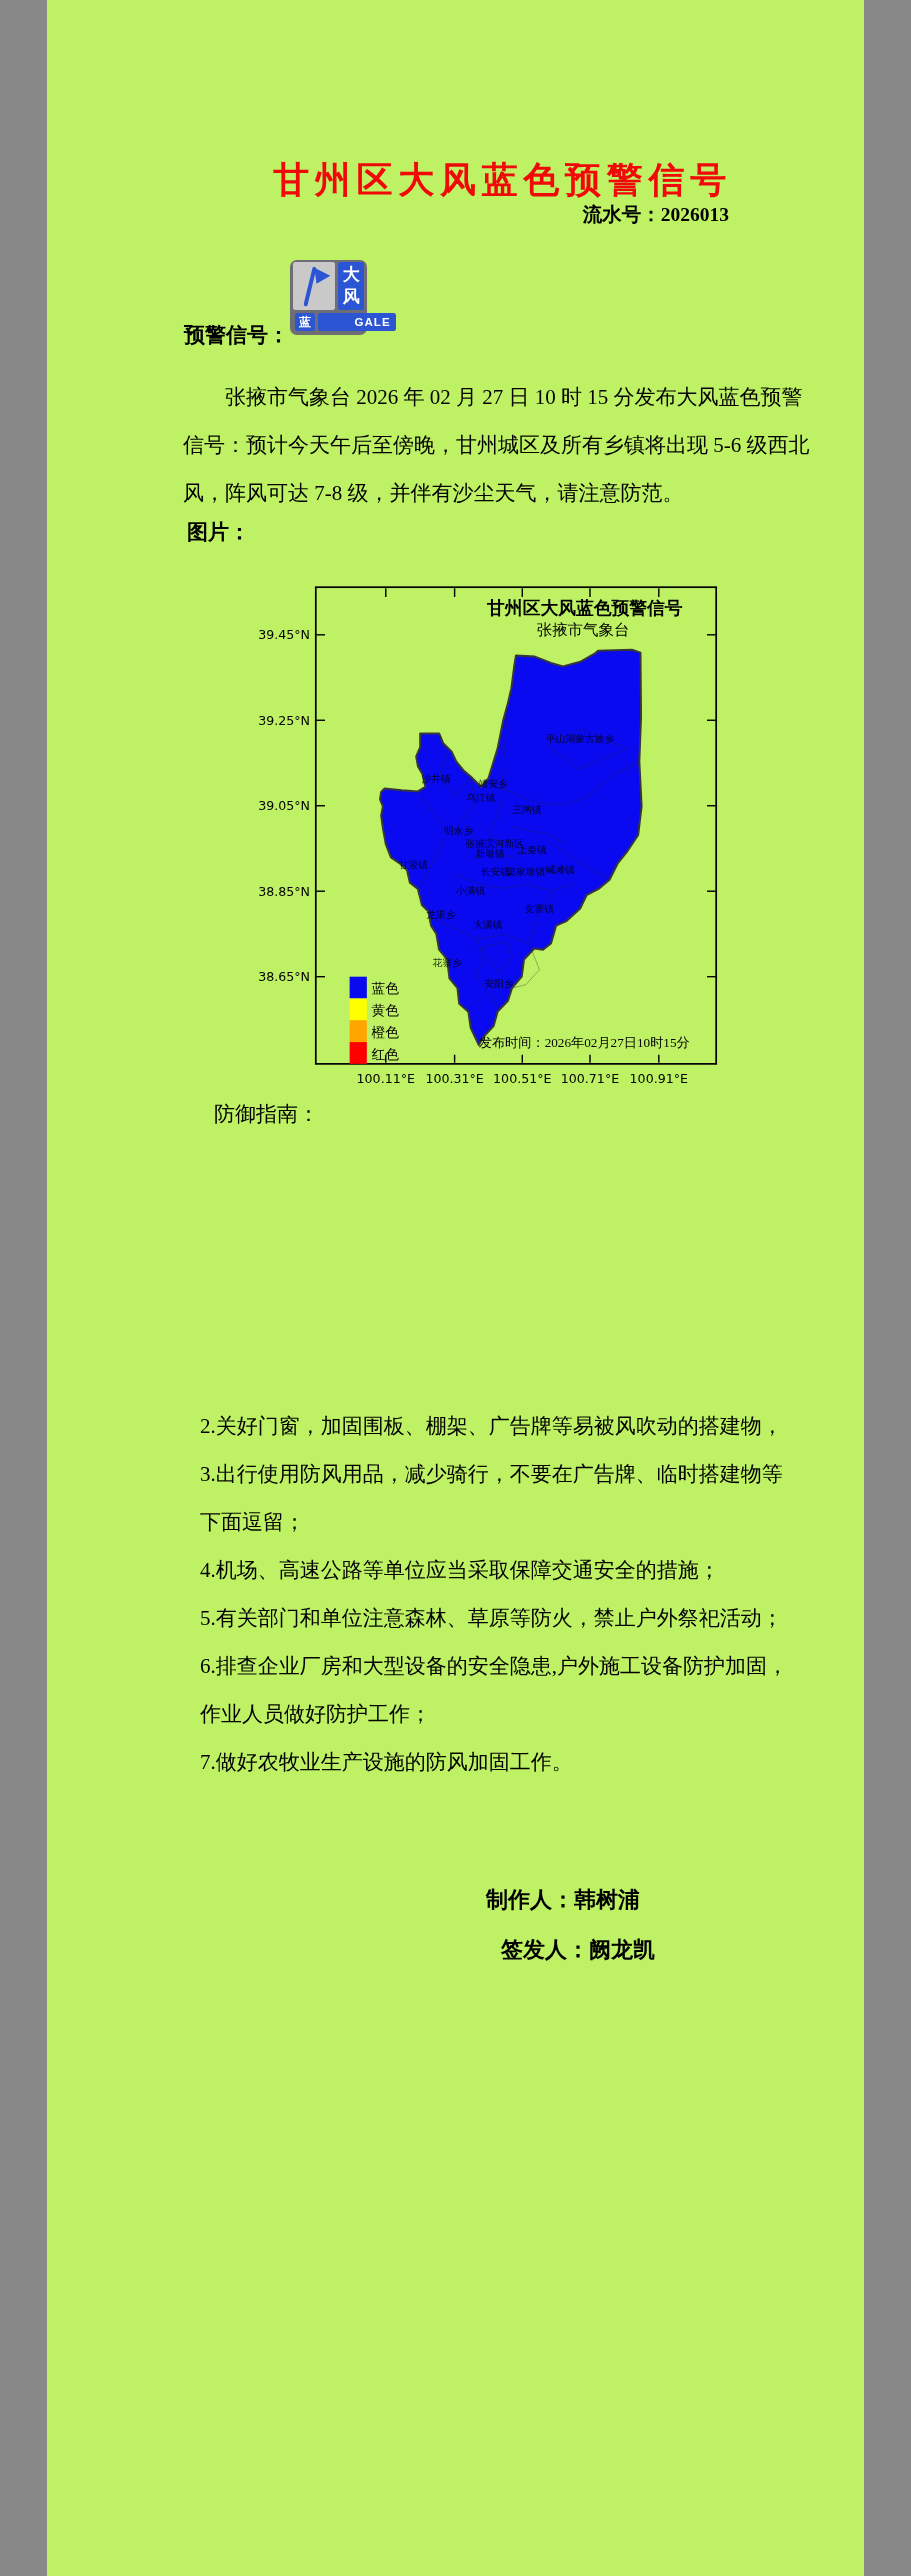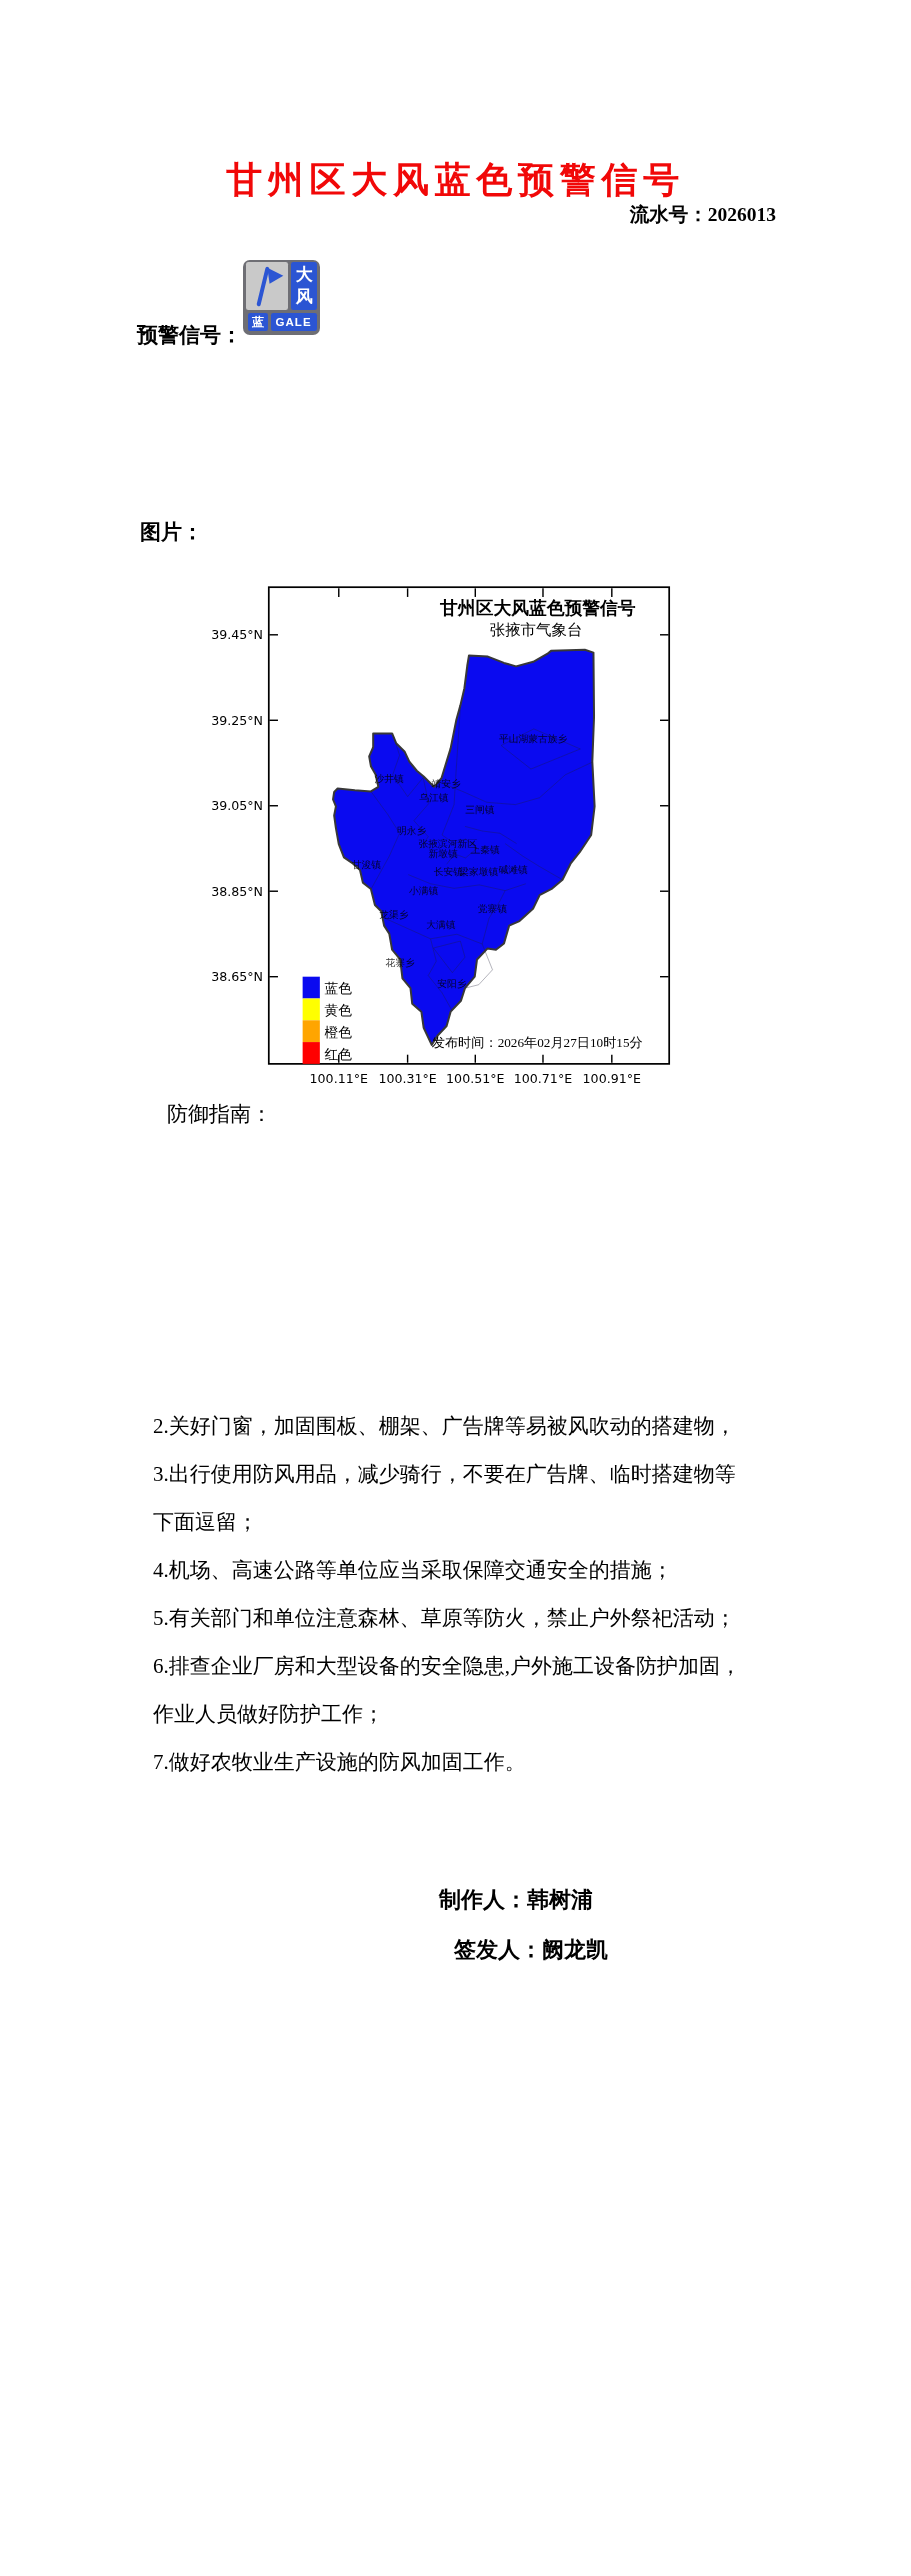--- a/index.html
+++ b/index.html
@@ -1,17 +1,17 @@
 <!DOCTYPE html>
 <html style="font-size:9.2px"><head>
 <meta charset="utf-8">
 <style>
   html,body{margin:0;padding:0;background:#888;}
   #page{
-    position:relative;width:911px;height:2576px;margin:0 auto;background:#ffffff;
+    position:relative;width:817px;height:2576px;margin:0 auto;background:#bef264;
     font-family:"Liberation Serif","DejaVu Serif",serif;color:#000;overflow:hidden;
   }
   .abs{position:absolute;}
   
   #doc-title{
     top:160px;left:0;width:911px;text-align:center;
     font-size:36px;font-weight:bold;letter-spacing:5.7px;line-height:41px;
   }
   #serial{top:202px;right:135px;font-size:19.5px;font-weight:bold;line-height:26.4px;}
   
@@ -63,23 +63,28 @@
       <svg viewBox="0 0 73 84" width="42" height="48" aria-hidden="true">
         <path id="flag-pole" d="M22 74 L37 12" stroke="#2b55d3" stroke-width="7" stroke-linecap="round" fill="none"></path>
         <path id="flag-pennant" d="M37 10 L65 24 L41 38 Z" fill="#2b55d3"></path>
       </svg>
     </div>
     <div id="pane-dafeng" class="pane" style="background: rgb(43, 85, 211);">
       <div>大</div>
       <div>风</div>
     </div>
     <div id="pane-lan" class="pane" style="background: rgb(43, 85, 211);">蓝</div>
-    <div id="pane-gale" class="pane" style="background: rgb(43, 85, 211);">GALE</div>
+    <div id="pane-gale" class="pane" style="background: rgb(43, 85, 211); padding-left: 32px;">GALE</div>
   </div>
 
+  <div id="para1" class="abs">
+      <div class="bodyline ind">张掖市气象台 2026 年 02 月 27 日 10 时 15 分发布大风蓝色预警</div>
+      <div class="bodyline">信号：预计今天午后至傍晚，甘州城区及所有乡镇将出现 5-6 级西北</div>
+      <div class="bodyline">风，阵风可达 7-8 级，并伴有沙尘天气，请注意防范。</div>
+    </div>
 
   <div id="image-label" class="abs">图片：</div>
 
   <div id="figure" class="abs">
     <svg id="map-svg" viewBox="0 0 900 910">
 
       <rect id="map-frame" x="128" y="23" width="698" height="831" fill="none" stroke="#000" stroke-width="3"></rect>
 
       <polygon id="district-shape" stroke="#383838" stroke-width="3.5" stroke-linejoin="round" points="310,278 343,278 350,295 365,310 373,327 386,343 398,353 416,371 429,356 445,304 455,254 462,229 469,199 474,160 477,142 510,144 538,155 559,161 589,153 614,139 620,134 679,132 694,137 695,249 692,327 696,405 690,455 670,485 654,505 640,533 621,549 600,560 589,583 565,605 547,613 538,644 524,655 509,653 491,672 487,702 470,722 463,744 445,763 438,788 422,805 412,821 398,791 394,763 378,749 375,722 361,705 357,672 343,655 338,627 329,613 324,588 313,577 306,549 292,538 287,516 275,505 259,494 250,471 245,443 242,421 245,405 240,393 242,380 248,374 278,377 306,379 319,371 314,349 306,335 303,318 310,302" fill="#0a0af0"></polygon>
 

